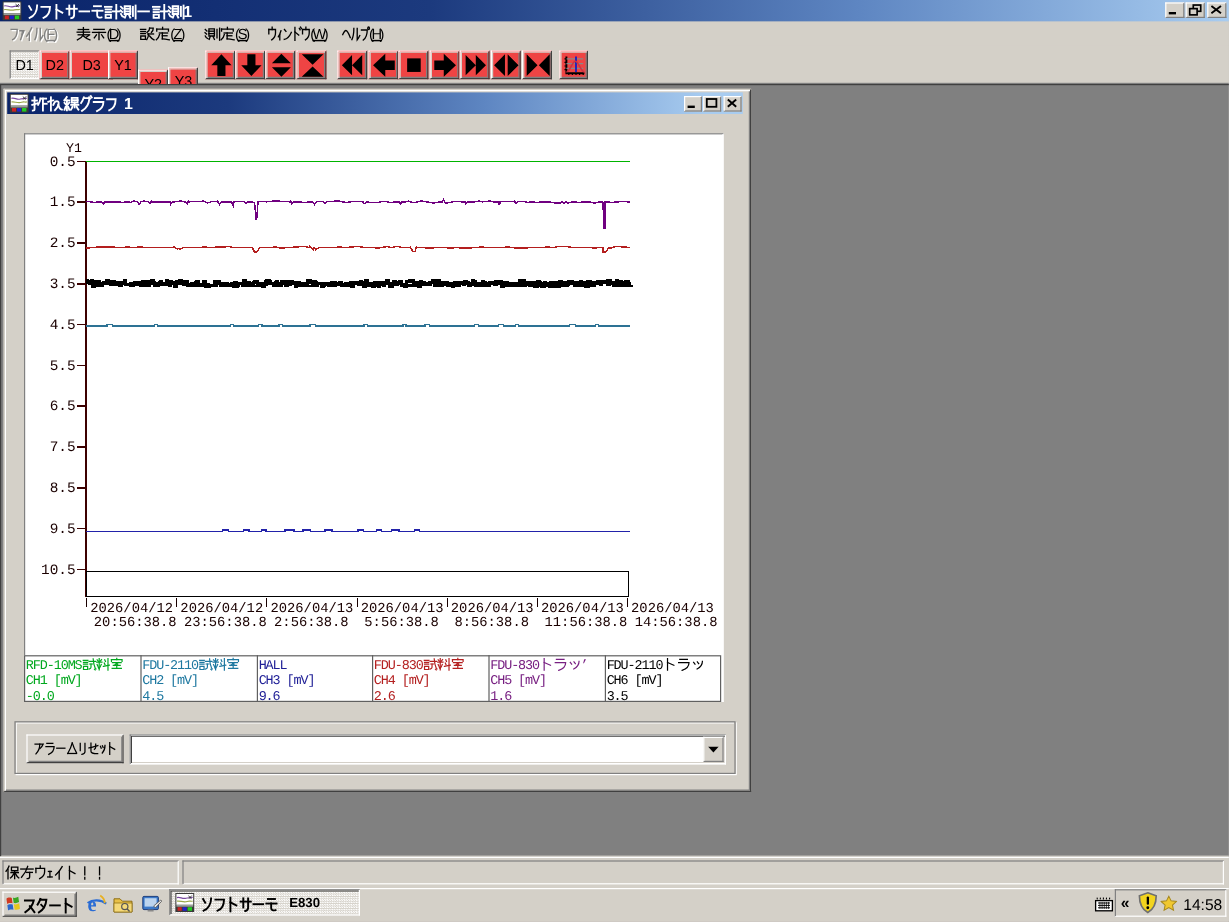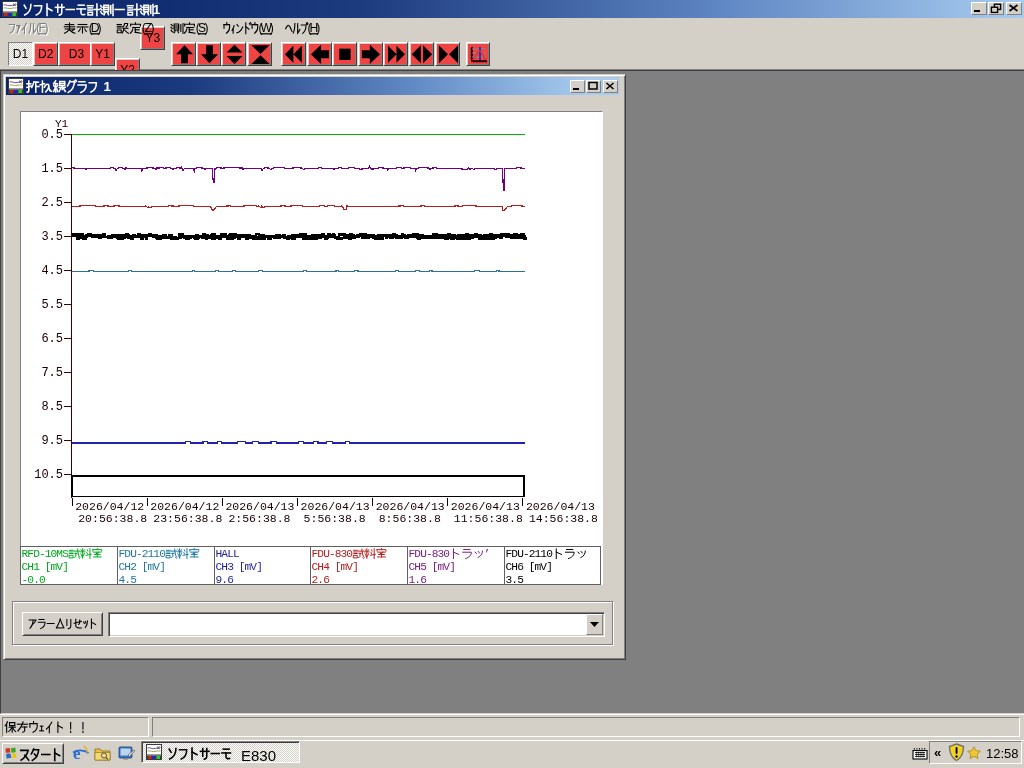--- a/index.html
+++ b/index.html
@@ -216,21 +216,21 @@
   </div>
 <div class="abs raised btnface" style="left:58.4px;top:42.0px;width:36px;height:24px">
     <div style="width:100%;height:100%;display:flex;align-items:center;justify-content:center;font-size:12px;font-family:'Liberation Sans';color:#000">D3</div>
   </div>
 <div class="abs raised btnface" style="left:90.0px;top:42.0px;width:25px;height:24px">
     <div style="width:100%;height:100%;display:flex;align-items:center;justify-content:center;font-size:12px;font-family:'Liberation Sans';color:#000">Y1</div>
   </div>
 <div class="abs raised btnface" style="left:115.2px;top:58px;width:25px;height:24px">
     <div style="width:100%;height:100%;display:flex;align-items:center;justify-content:center;font-size:12px;font-family:'Liberation Sans';color:#000">Y2</div>
   </div>
-<div class="abs raised btnface" style="left:140.4px;top:26px;width:25px;height:24px">
+<div class="abs raised btnface" style="left:140.4px;top:56px;width:25px;height:24px">
     <div style="width:100%;height:100%;display:flex;align-items:center;justify-content:center;font-size:12px;font-family:'Liberation Sans';color:#000">Y3</div>
   </div>
 <div class="abs raised btnface" style="left:171.0px;top:42.0px;width:25px;height:24px">
     <svg width="24" height="23" style="position:absolute;left:0;top:0">
       <g transform="translate(12.5,11.3) scale(1.13) translate(-12.5,-11)">
         <path d="M12.5,3 L20,11 H15.5 V19 H9.5 V11 H5 Z" fill="#000"></path>
       </g>
     </svg>
   </div>
 <div class="abs raised btnface" style="left:196.2px;top:42.0px;width:25px;height:24px">
@@ -813,29 +813,29 @@
     <path d="M4,1 V11.5" transform="translate(21.45,0) scale(0.8937,1.0833)" fill="none" stroke="#000" stroke-width="1.60" stroke-linecap="square" vector-effect="non-scaling-stroke"></path>
     <path d="M4,4.5 L9.5,7" transform="translate(21.45,0) scale(0.8937,1.0833)" fill="none" stroke="#000" stroke-width="1.60" stroke-linecap="square" vector-effect="non-scaling-stroke"></path>
     <path d="M1.5,4 H11" transform="translate(32.17,0) scale(0.8937,1.0833)" fill="none" stroke="#000" stroke-width="1.60" stroke-linecap="square" vector-effect="non-scaling-stroke"></path>
     <path d="M4,1.5 V8.5" transform="translate(32.17,0) scale(0.8937,1.0833)" fill="none" stroke="#000" stroke-width="1.60" stroke-linecap="square" vector-effect="non-scaling-stroke"></path>
     <path d="M8.5,1.5 V8.5 C8.5,10.3 7.2,11 5.8,11.2" transform="translate(32.17,0) scale(0.8937,1.0833)" fill="none" stroke="#000" stroke-width="1.60" stroke-linecap="square" vector-effect="non-scaling-stroke"></path>
     <path d="M1.5,6 H10.5" transform="translate(42.90,0) scale(0.8937,1.0833)" fill="none" stroke="#000" stroke-width="1.60" stroke-linecap="square" vector-effect="non-scaling-stroke"></path>
     <path d="M3,2 H9.5" transform="translate(53.62,0) scale(0.8937,1.0833)" fill="none" stroke="#000" stroke-width="1.60" stroke-linecap="square" vector-effect="non-scaling-stroke"></path>
     <path d="M1.5,5.5 H11" transform="translate(53.62,0) scale(0.8937,1.0833)" fill="none" stroke="#000" stroke-width="1.60" stroke-linecap="square" vector-effect="non-scaling-stroke"></path>
     <path d="M6,5.5 V9 C6,10.8 7.8,11 10,10.6" transform="translate(53.62,0) scale(0.8937,1.0833)" fill="none" stroke="#000" stroke-width="1.60" stroke-linecap="square" vector-effect="non-scaling-stroke"></path>
   </svg>
-<div class="abs" style="left:241px;top:747px;font-size:15px;font-weight:normal;font-family:'Liberation Sans'">E830</div>
+<div class="abs" style="left:241px;top:747px;font-size:11px;font-weight:bold;font-family:'Liberation Sans'">E830</div>
 <svg class="abs" style="left:912px;top:745px" width="16" height="16" viewBox="0 0 16 16">
 <path d="M2.5,4.5 L2.2,3 M5,4.5 L4.9,3 M7.5,4.5 L7.5,3 M10,4.5 L10.1,3 M12.5,4.5 L12.8,3" stroke="#000" stroke-width="0.9"></path>
 <rect x="1" y="5.5" width="14" height="8.5" fill="#fff" stroke="#000" stroke-width="1.1"></rect>
 <path d="M3,7.5 H13 M3,9.5 H13 M3,11.5 H13" stroke="#000" stroke-width="0.8"></path>
 <path d="M4.6,6.6 V12.4 M6.4,6.6 V12.4 M8.2,6.6 V12.4 M10,6.6 V12.4 M11.8,6.6 V12.4" stroke="#000" stroke-width="0.6"></path>
 </svg>
 <div class="abs sunk" style="left:929px;top:741px;width:93px;height:23px"></div>
 <div class="abs" style="left:934px;top:745px;font-size:13px;font-weight:bold">«</div>
 <svg class="abs" style="left:948px;top:743px" width="17" height="19" viewBox="0 0 17 19">
 <path d="M8.5,1 L15.5,3.5 C15.5,10 13,15 8.5,17.5 C4,15 1.5,10 1.5,3.5 Z" fill="#f2d41e" stroke="#707070" stroke-width="1.4"></path>
 <rect x="7.6" y="4" width="1.9" height="7" rx="0.9" fill="#000"></rect>
 <circle cx="8.5" cy="13.5" r="1.2" fill="#000"></circle>
 </svg>
 <svg class="abs" style="left:967px;top:746px" width="14" height="14" viewBox="0 0 16 16">
 <path d="M8,1 L10.2,5.4 L15.3,6 L11.5,9.4 L12.5,14.3 L8,11.8 L3.5,14.3 L4.5,9.4 L0.7,6 L5.8,5.4 Z" fill="#f0c830" stroke="#a88a20" stroke-width="1"></path>
 </svg>
-<div class="abs" style="left:986px;top:746px;font-size:13px;font-family:'Liberation Sans'">12:58</div>
+<div class="abs" style="left:986px;top:746px;font-size:13px;font-family:'Liberation Sans'">14:58</div>
 </body></html>

